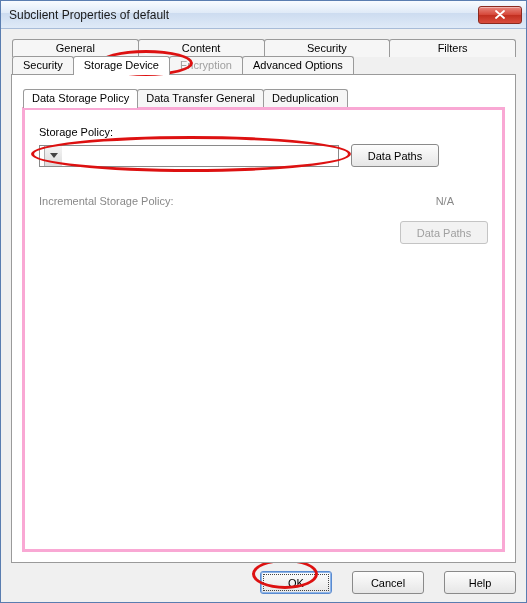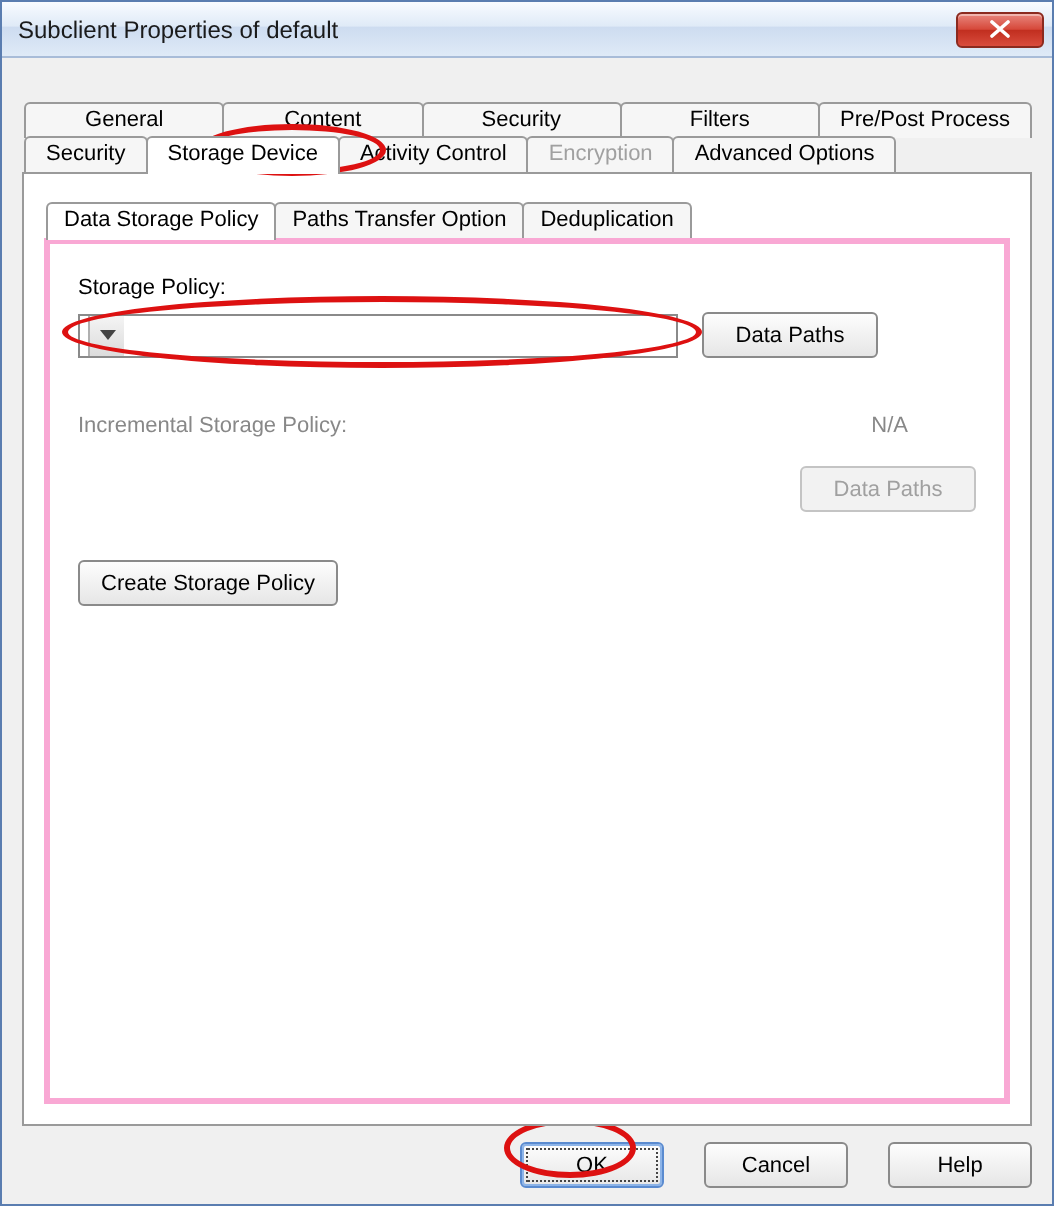--- a/index.html
+++ b/index.html
@@ -49,21 +49,20 @@
   
   .outer-tabs {
     position: relative;
     flex: 1;
     display: flex;
     flex-direction: column;
   }
   .tab-rows {
     position: relative;
     z-index: 2;
-    margin-top: 12px;
   }
   .tab-row {
     display: flex;
     margin-left: 2px;
   }
   .tab-row.back { margin-bottom: -1px; }
   .tab {
     background: #f6f6f6;
     border: 1px solid #9a9a9a;
     border-bottom: none;
@@ -225,37 +224,35 @@
 
 <div class="content-area">
 
   <div class="outer-tabs">
     <div class="tab-rows">
       <div class="tab-row back">
         <div class="tab">General</div>
         <div class="tab">Content</div>
         <div class="tab">Security</div>
         <div class="tab">Filters</div>
-        <div class="tab">Pre/Post Process</div>
       </div>
       <div class="tab-row front" style="position:relative;">
         <div class="tab">Security</div>
         <div class="tab active">Storage Device</div>
-        <div class="tab">Activity Control</div>
         <div class="tab disabled">Encryption</div>
         <div class="tab">Advanced Options</div>
         <div class="ellipse" style="left:86px; top:-6px; width:94px; height:26px;"></div>
       </div>
     </div>
 
     <div class="tab-pane">
 
       <div class="inner-tabs-strip">
         <div class="inner-tab active">Data Storage Policy</div>
-        <div class="inner-tab">Paths Transfer Option</div>
+        <div class="inner-tab">Data Transfer General</div>
         <div class="inner-tab">Deduplication</div>
       </div>
 
       <div class="inner-pane">
 
         <div class="field-label">Storage Policy:</div>
 
         <div class="row" style="position:relative;">
           <div class="dropdown">
             <div class="dd-btn">
@@ -269,23 +266,20 @@
         </div>
 
         <div class="incremental">
           <span class="lbl">Incremental Storage Policy:</span>
           <span class="val">N/A</span>
         </div>
         <div class="incremental-row2">
           <div class="btn disabled">Data Paths</div>
         </div>
 
-        <div class="create-row">
-          <div class="btn">Create Storage Policy</div>
-        </div>
 
       </div>
     </div>
   </div>
 
   <div class="footer" style="position:relative;">
     <div class="btn default">OK</div>
     <div class="btn">Cancel</div>
     <div class="btn">Help</div>
     <div class="ellipse" style="left:241px; top:-4px; width:66px; height:30px;"></div>

